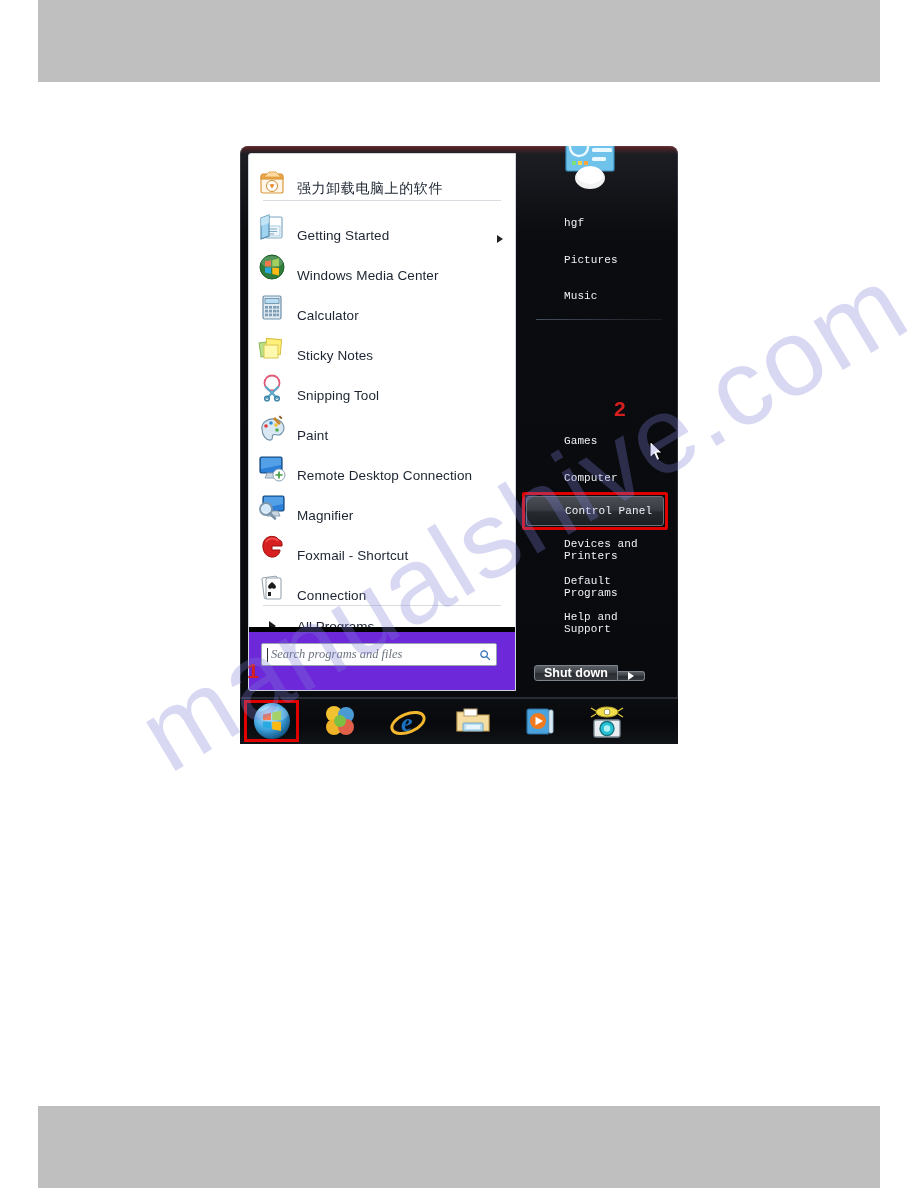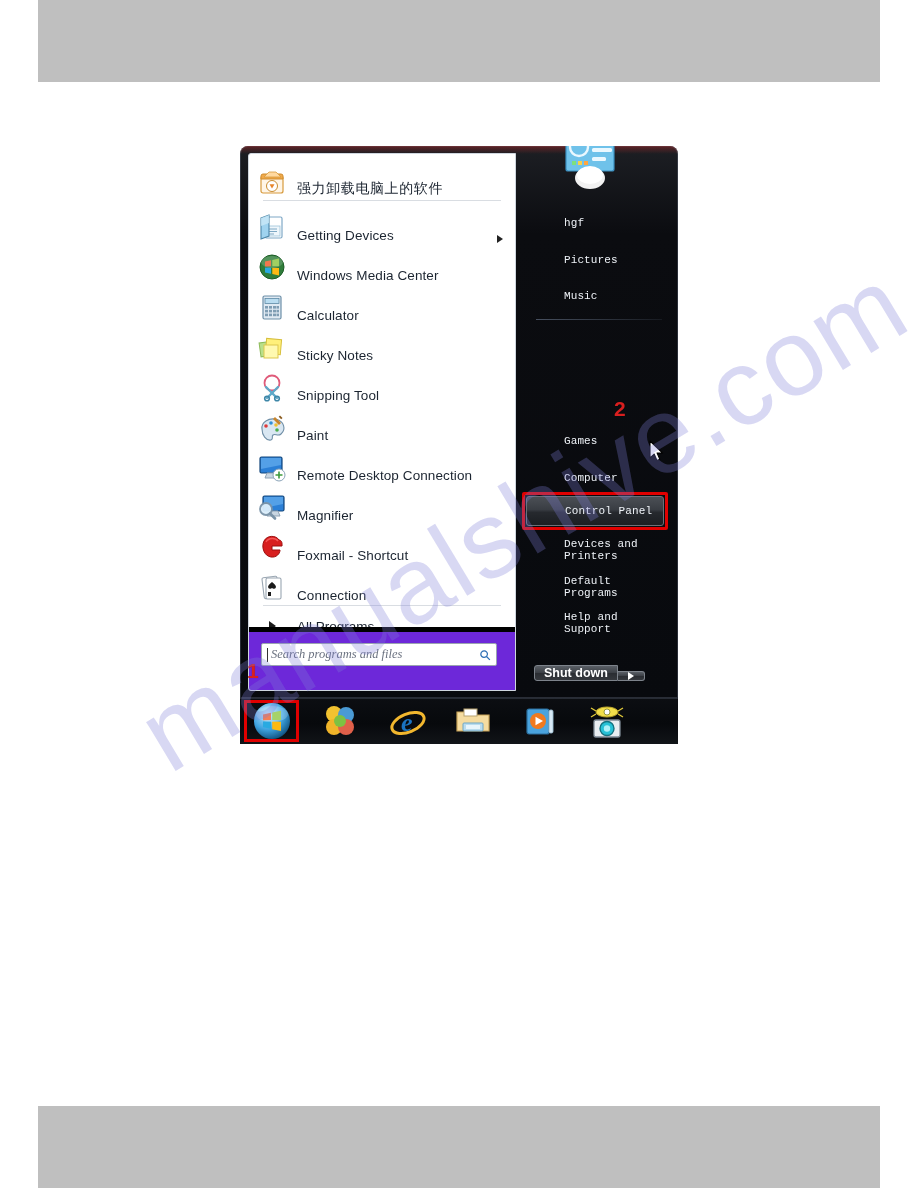--- a/index.html
+++ b/index.html
@@ -379,21 +379,21 @@
         <div class="prog-item">
           <span class="icon-box">
             <svg width="34" height="32" viewBox="0 0 34 32">
               <rect x="10" y="6" width="17" height="21" rx="1.5" fill="#ffffff" stroke="#7fa8c6" stroke-width="1.2"></rect>
               <rect x="12" y="15" width="13" height="10" fill="#eef6fb" stroke="#9cc3da" stroke-width="0.8"></rect>
               <path d="M13 18 h9 M13 20.5 h9 M13 23 h6" stroke="#6f9fbd" stroke-width="0.9"></path>
               <path d="M6 7 L14 4 L14 25 L6 28 Z" fill="#9fd3ef" stroke="#4c86a8" stroke-width="1.1"></path>
               <path d="M6 7 L14 4 L14 12 L6 15 Z" fill="#c9e8f8" opacity="0.8"></path>
             </svg>
           </span>
-          <span class="label">Getting Devices</span>
+          <span class="label">Getting Started</span>
           <span class="submenu-arrow"></span>
         </div>
 
         <div class="prog-item">
           <span class="icon-box">
             <svg width="34" height="32" viewBox="0 0 34 32">
               <circle cx="17" cy="16" r="12" fill="#2f7d3a"></circle>
               <circle cx="17" cy="16" r="12" fill="none" stroke="#1d5c27" stroke-width="1"></circle>
               <path d="M10 10.5 L16 9.2 L16 15.3 L10 15.6 Z" fill="#f05a28"></path>
               <path d="M17.3 9 L24 7.6 L24 15.2 L17.3 15.3 Z" fill="#8dc63f"></path>

